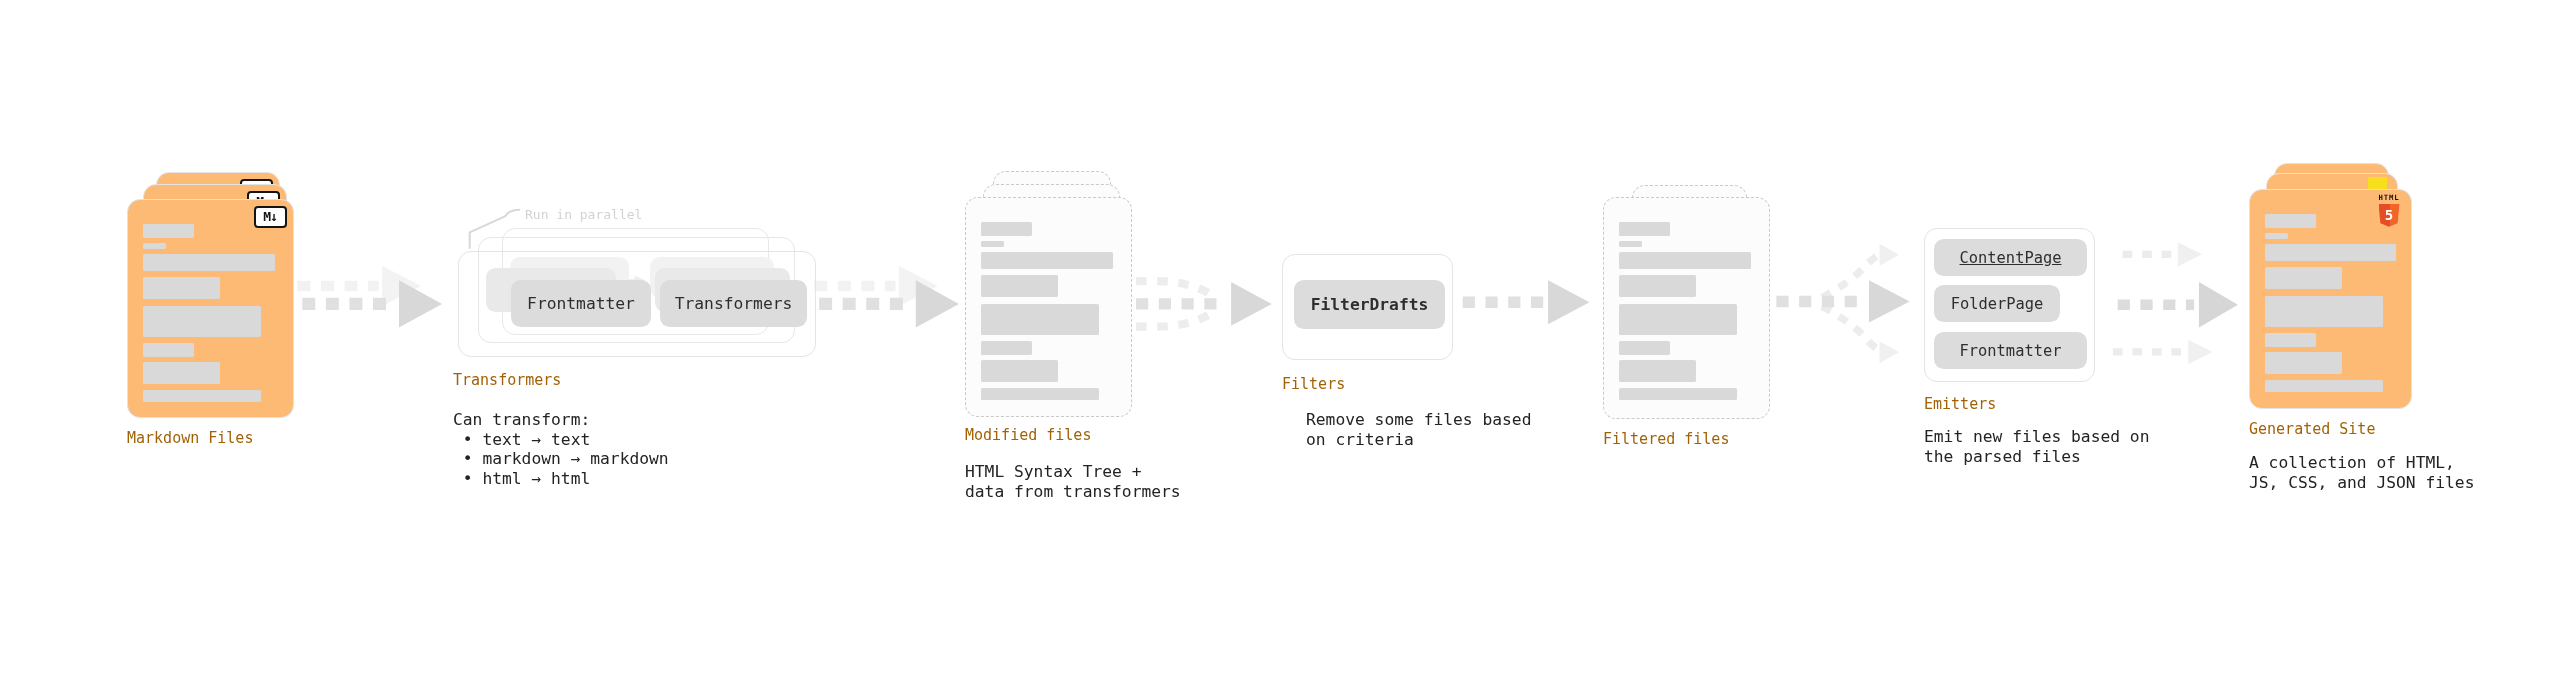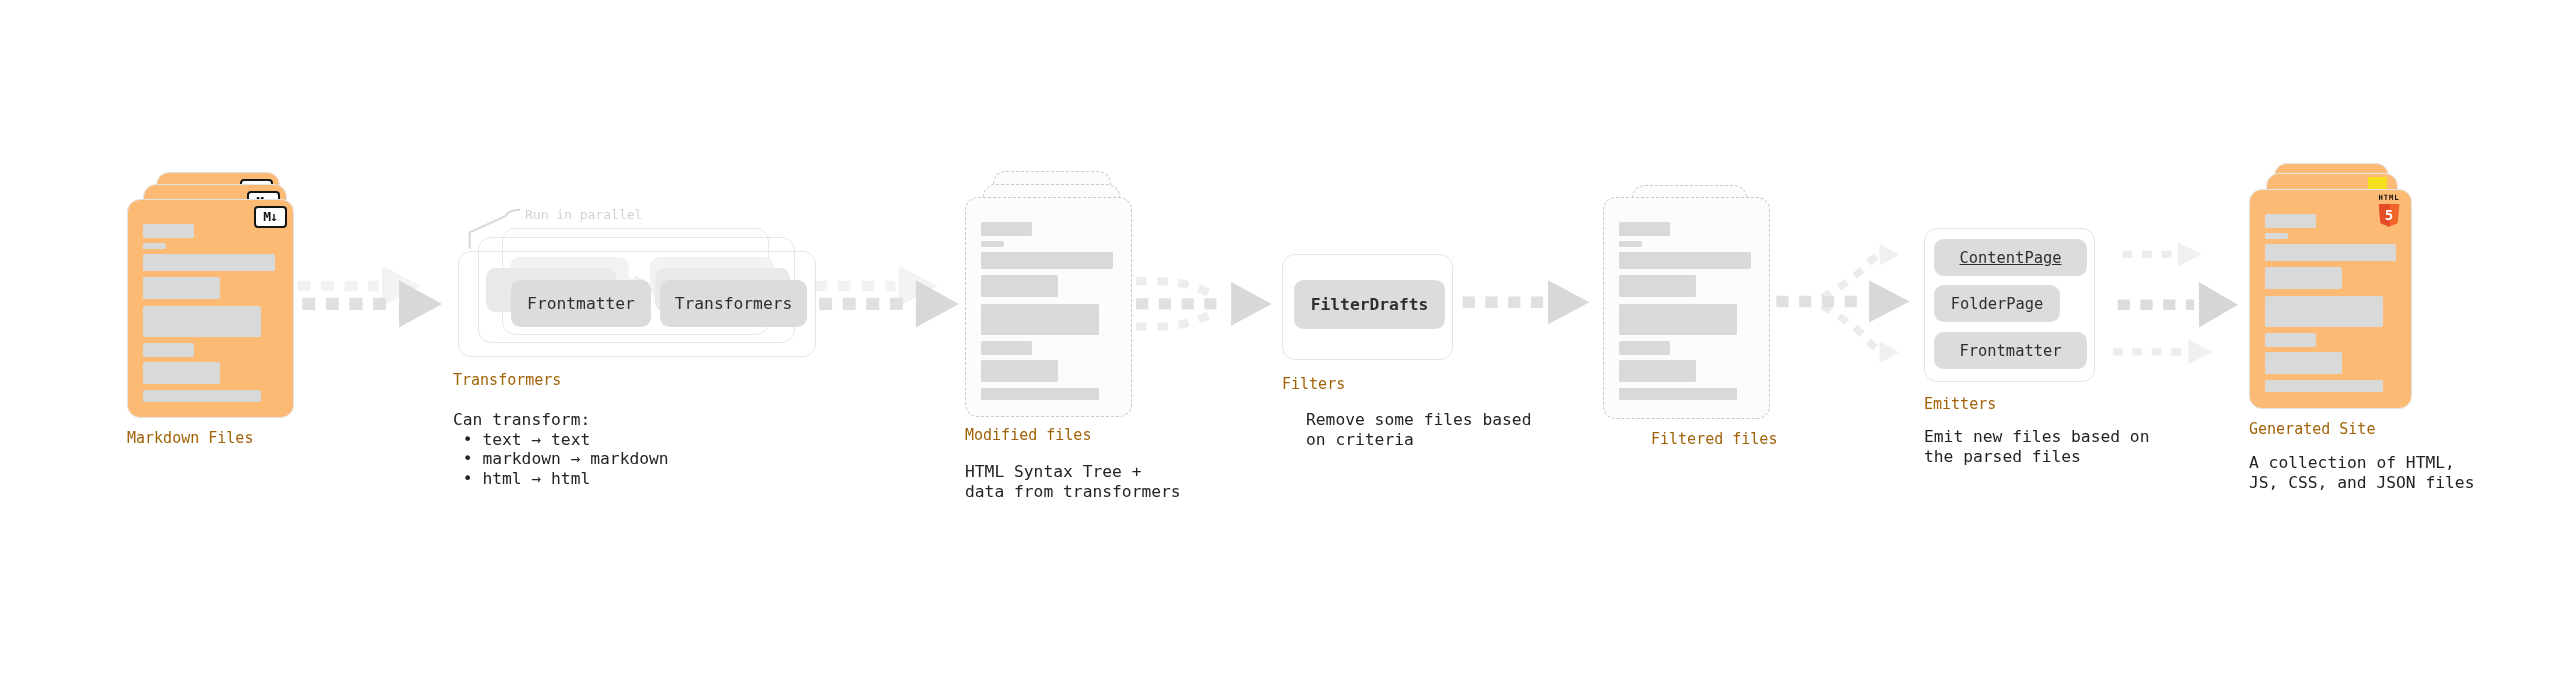--- a/index.html
+++ b/index.html
@@ -192,21 +192,21 @@
           <i></i>
           <i></i>
           <i></i>
           <i></i>
           <i></i>
           <i></i>
           <i></i>
           <i></i>
         </div>
     </div>
-    <div class="stage-label" style="left:1603px;top:428px;margin-left:48px;">Filtered files</div>
+    <div class="stage-label" style="left:1603px;top:428px;">Filtered files</div>
   </div>
 
   <div>
     <div class="container-box" style="left:1924px;top:228px;width:171px;height:154px;"></div>
     <div class="node small" style="left:1934px;top:239px;width:153px;height:37px;text-decoration:underline;">ContentPage</div>
     <div class="node small" style="left:1934px;top:285px;width:126px;height:37px;">FolderPage</div>
     <div class="node small" style="left:1934px;top:332px;width:153px;height:37px;">Frontmatter</div>
     <div class="stage-label" style="left:1924px;top:393px;">Emitters</div>
     <div class="stage-details" style="left:1924px;top:427px;">Emit new files based on
 the parsed files</div>

